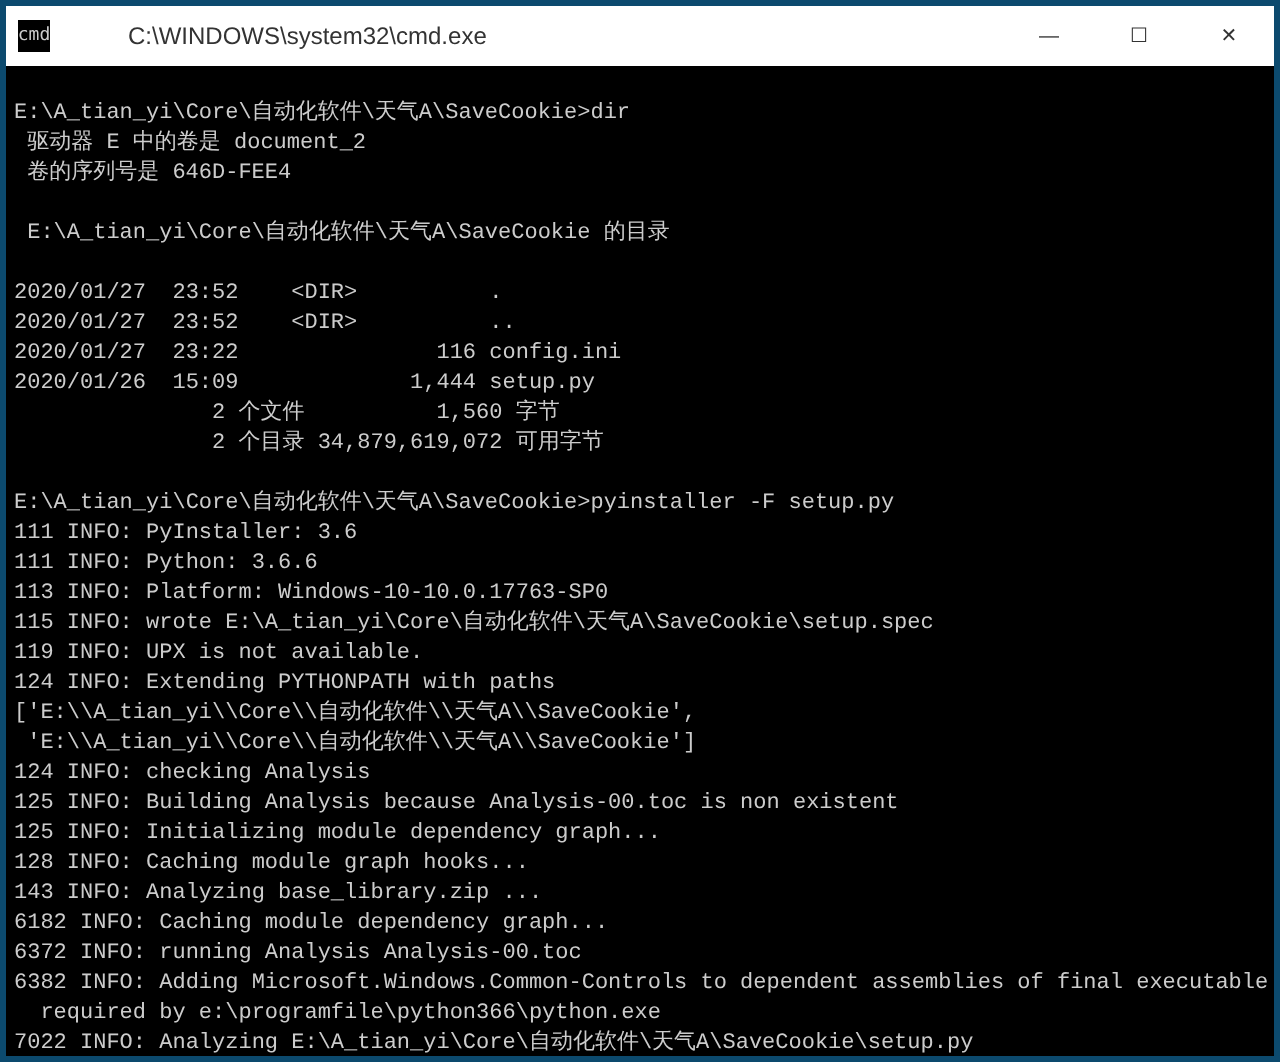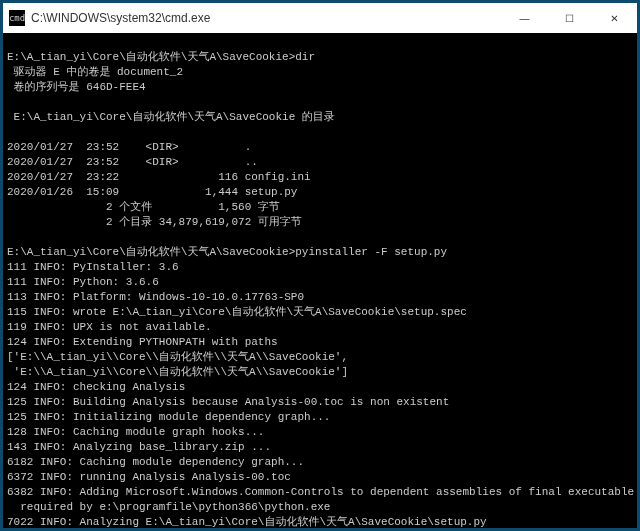--- a/index.html
+++ b/index.html
@@ -33,21 +33,21 @@
       height: 16px;
       background: #000;
       margin-right: 6px;
       display: flex;
       align-items: center;
       justify-content: center;
       font-size: 9px;
       color: #ccc;
       font-family: Consolas, monospace;
     }
-    .titlebar .title { flex: none; }
+    .titlebar .title { flex: none; margin-left: 33px; }
     .titlebar .spacer { flex: 1; }
     .win-btn {
       width: 45px;
       height: 30px;
       display: flex;
       align-items: center;
       justify-content: center;
       font-size: 10px;
       color: #333;
     }

